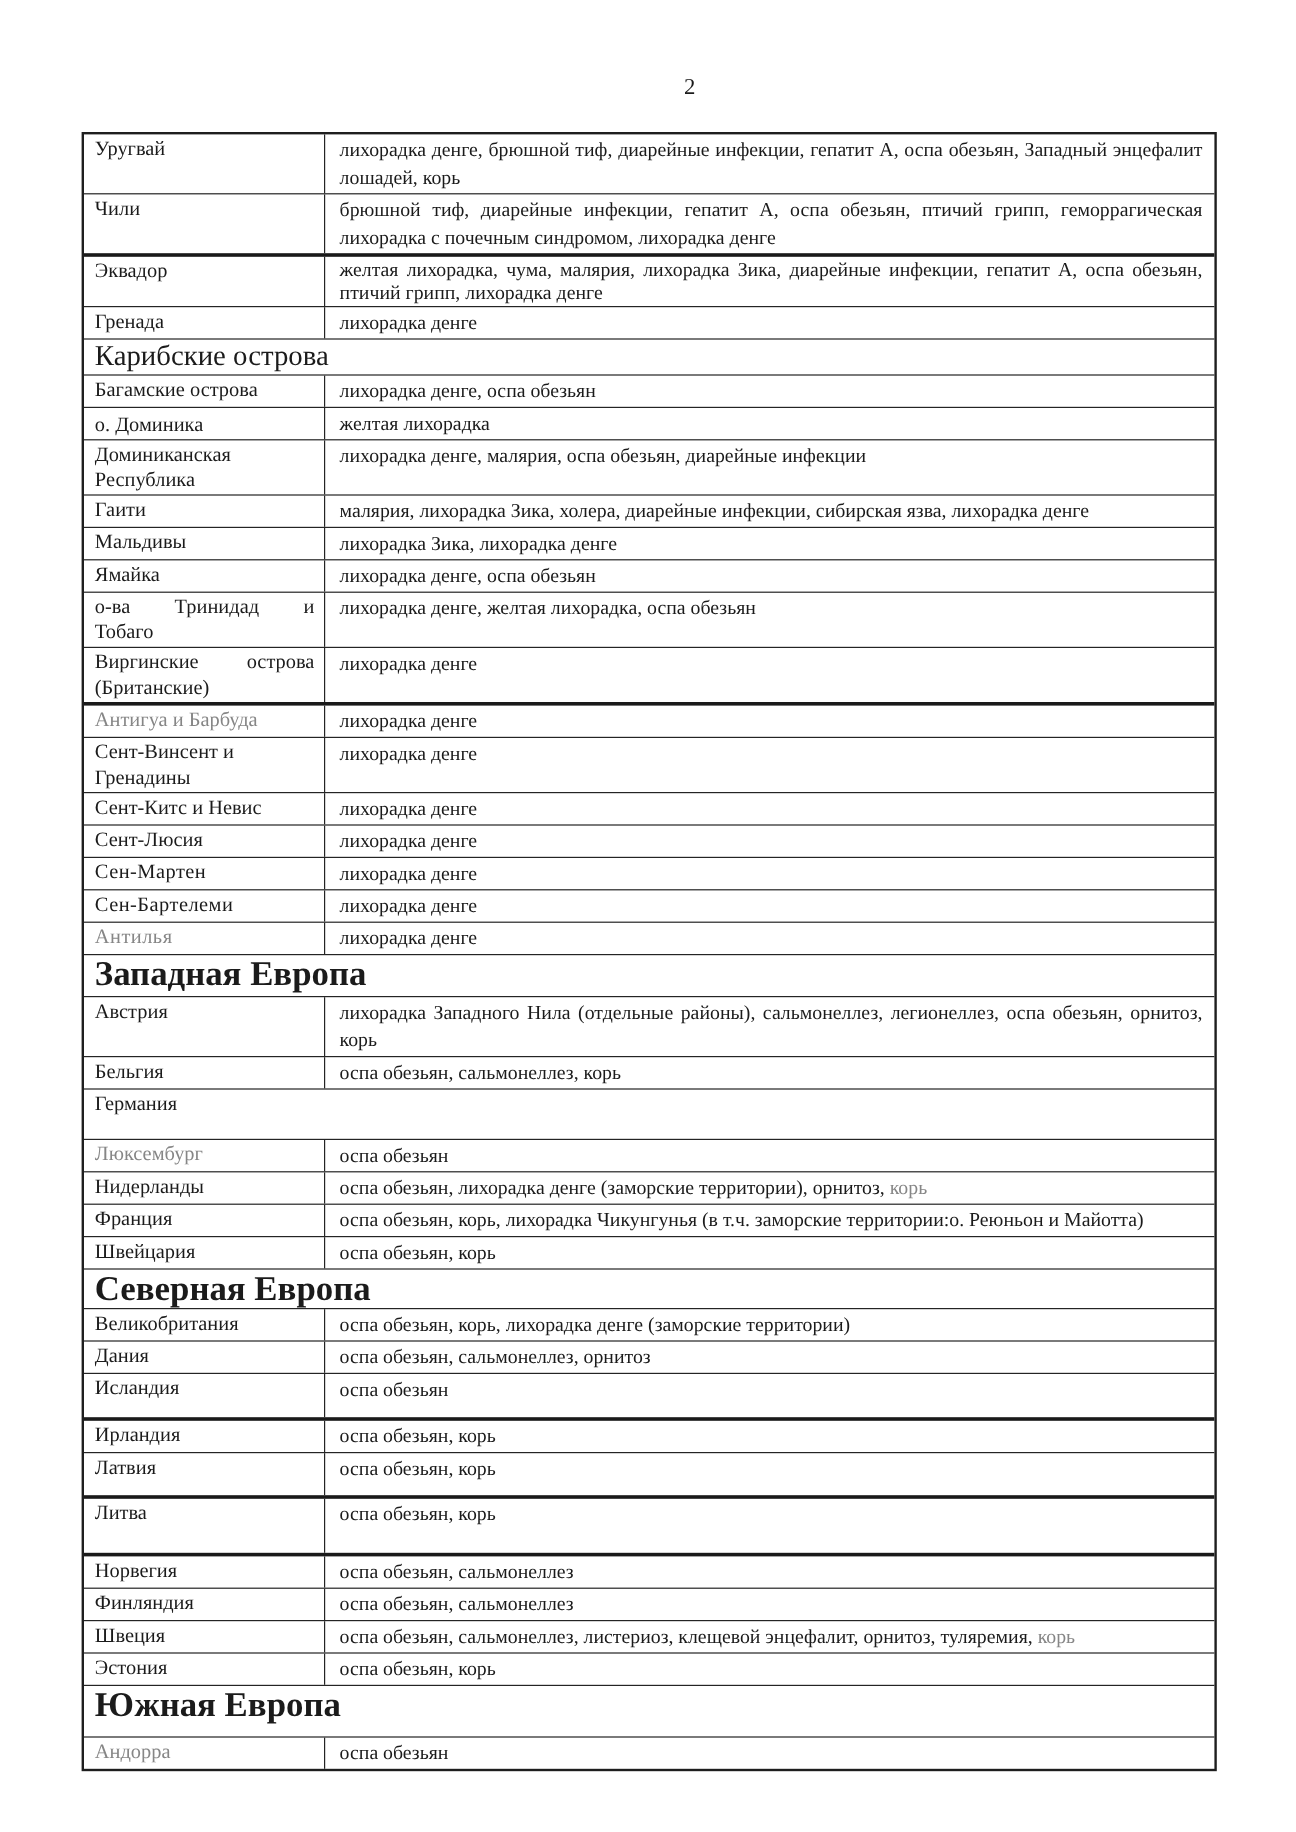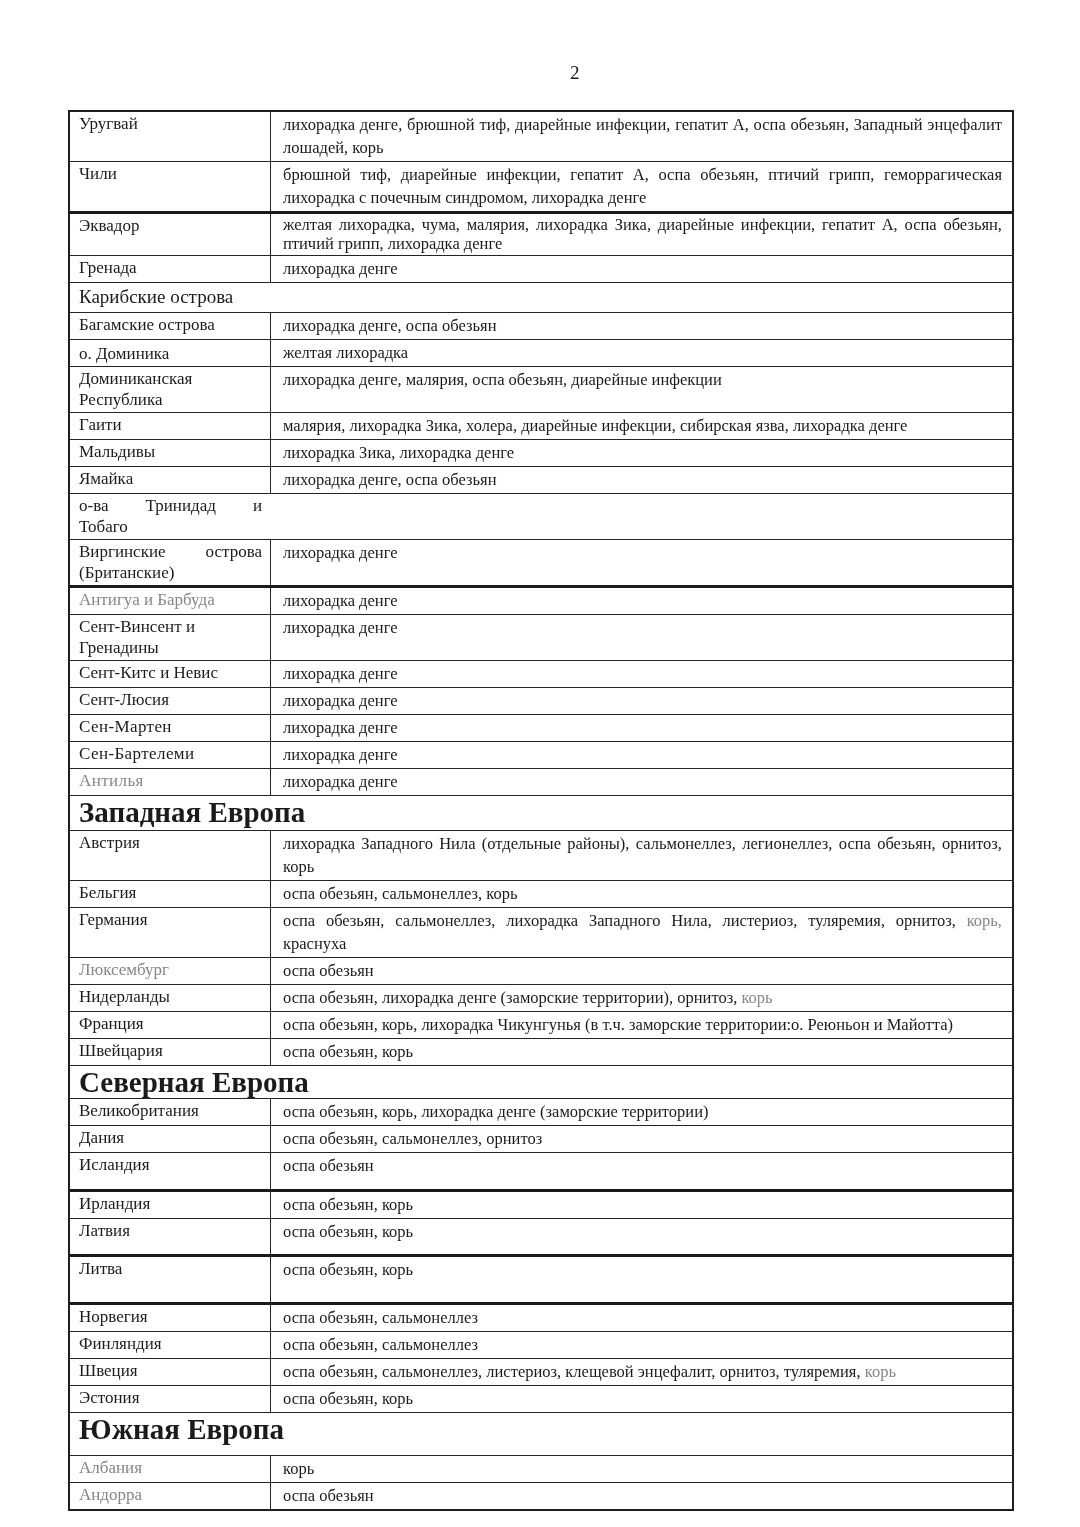--- a/index.html
+++ b/index.html
@@ -32,21 +32,21 @@
     padding:1px 10px 2px 12px;
     font-size:16.5px; line-height:23px;
   }
   .justify { text-align:justify; }
   .gray { color:#868686; }
   .alt { font-size:19px; letter-spacing:0.4px; line-height:23px; }
   .nline { display:block; }
   .nline.spread { text-align:justify; text-align-last:justify; }
   .stitle {
     width:100%; padding:2px 8px 3px 9px;
-    font-size:19px; line-height:24px;
+    font-size:24px; line-height:24px;
   }
   .section-big .stitle {
     font-size:29px; font-weight:bold; line-height:26px; padding-top:3px;
   }
 </style>
 </head>
 <body>
 
 <div class="page-number">2</div>
 
@@ -95,20 +95,21 @@
     </div>
     <div class="row country" style="min-height: 22px;">
       <div class="cell name">Ямайка</div>
       <div class="cell dis">лихорадка денге, оспа обезьян</div>
     </div>
     <div class="row country" style="min-height: 43px;">
       <div class="cell name">
         <span class="nline spread">о-ва Тринидад и</span>
         <span class="nline">Тобаго</span>
       </div>
+      <div class="cell dis">лихорадка денге, желтая лихорадка, оспа обезьян</div>
     </div>
     <div class="row country thick" style="min-height: 42px;">
       <div class="cell name">
         <span class="nline spread">Виргинские острова</span>
         <span class="nline">(Британские)</span>
       </div>
       <div class="cell dis">лихорадка денге</div>
     </div>
     <div class="row country" style="min-height: 21px;">
       <div class="cell name gray">Антигуа и Барбуда</div>
@@ -147,21 +148,20 @@
     <div class="row country" style="min-height: 44px;">
       <div class="cell name">Австрия</div>
       <div class="cell dis justify">лихорадка Западного Нила (отдельные районы), сальмонеллез, легионеллез, оспа обезьян, орнитоз, корь</div>
     </div>
     <div class="row country" style="min-height: 21px;">
       <div class="cell name">Бельгия</div>
       <div class="cell dis">оспа обезьян, сальмонеллез, корь</div>
     </div>
     <div class="row country" style="min-height: 42px;">
       <div class="cell name">Германия</div>
-      <div class="cell dis justify"><span>оспа обезьян, сальмонеллез, лихорадка Западного Нила, листериоз, туляремия, орнитоз, </span><span class="gray">корь,</span><span> краснуха</span></div>
     </div>
     <div class="row country" style="min-height: 22px;">
       <div class="cell name gray">Люксембург</div>
       <div class="cell dis">оспа обезьян</div>
     </div>
     <div class="row country" style="min-height: 22px;">
       <div class="cell name">Нидерланды</div>
       <div class="cell dis"><span>оспа обезьян, лихорадка денге (заморские территории), орнитоз, </span><span class="gray">корь</span></div>
     </div>
     <div class="row country" style="min-height: 21px;">
@@ -211,21 +211,17 @@
       <div class="cell name">Швеция</div>
       <div class="cell dis"><span>оспа обезьян, сальмонеллез, листериоз, клещевой энцефалит, орнитоз, туляремия, </span><span class="gray">корь</span></div>
     </div>
     <div class="row country" style="min-height: 22px;">
       <div class="cell name">Эстония</div>
       <div class="cell dis">оспа обезьян, корь</div>
     </div>
     <div class="row section-big" style="min-height: 43px;">
       <div class="stitle">Южная Европа</div>
     </div>
-    <div class="row country" style="min-height: 23px;">
-      <div class="cell name gray">Албания</div>
-      <div class="cell dis">корь</div>
-    </div>
     <div class="row country" style="min-height: 22px;">
       <div class="cell name gray">Андорра</div>
       <div class="cell dis">оспа обезьян</div>
     </div>
   </div>
 
 </body></html>

